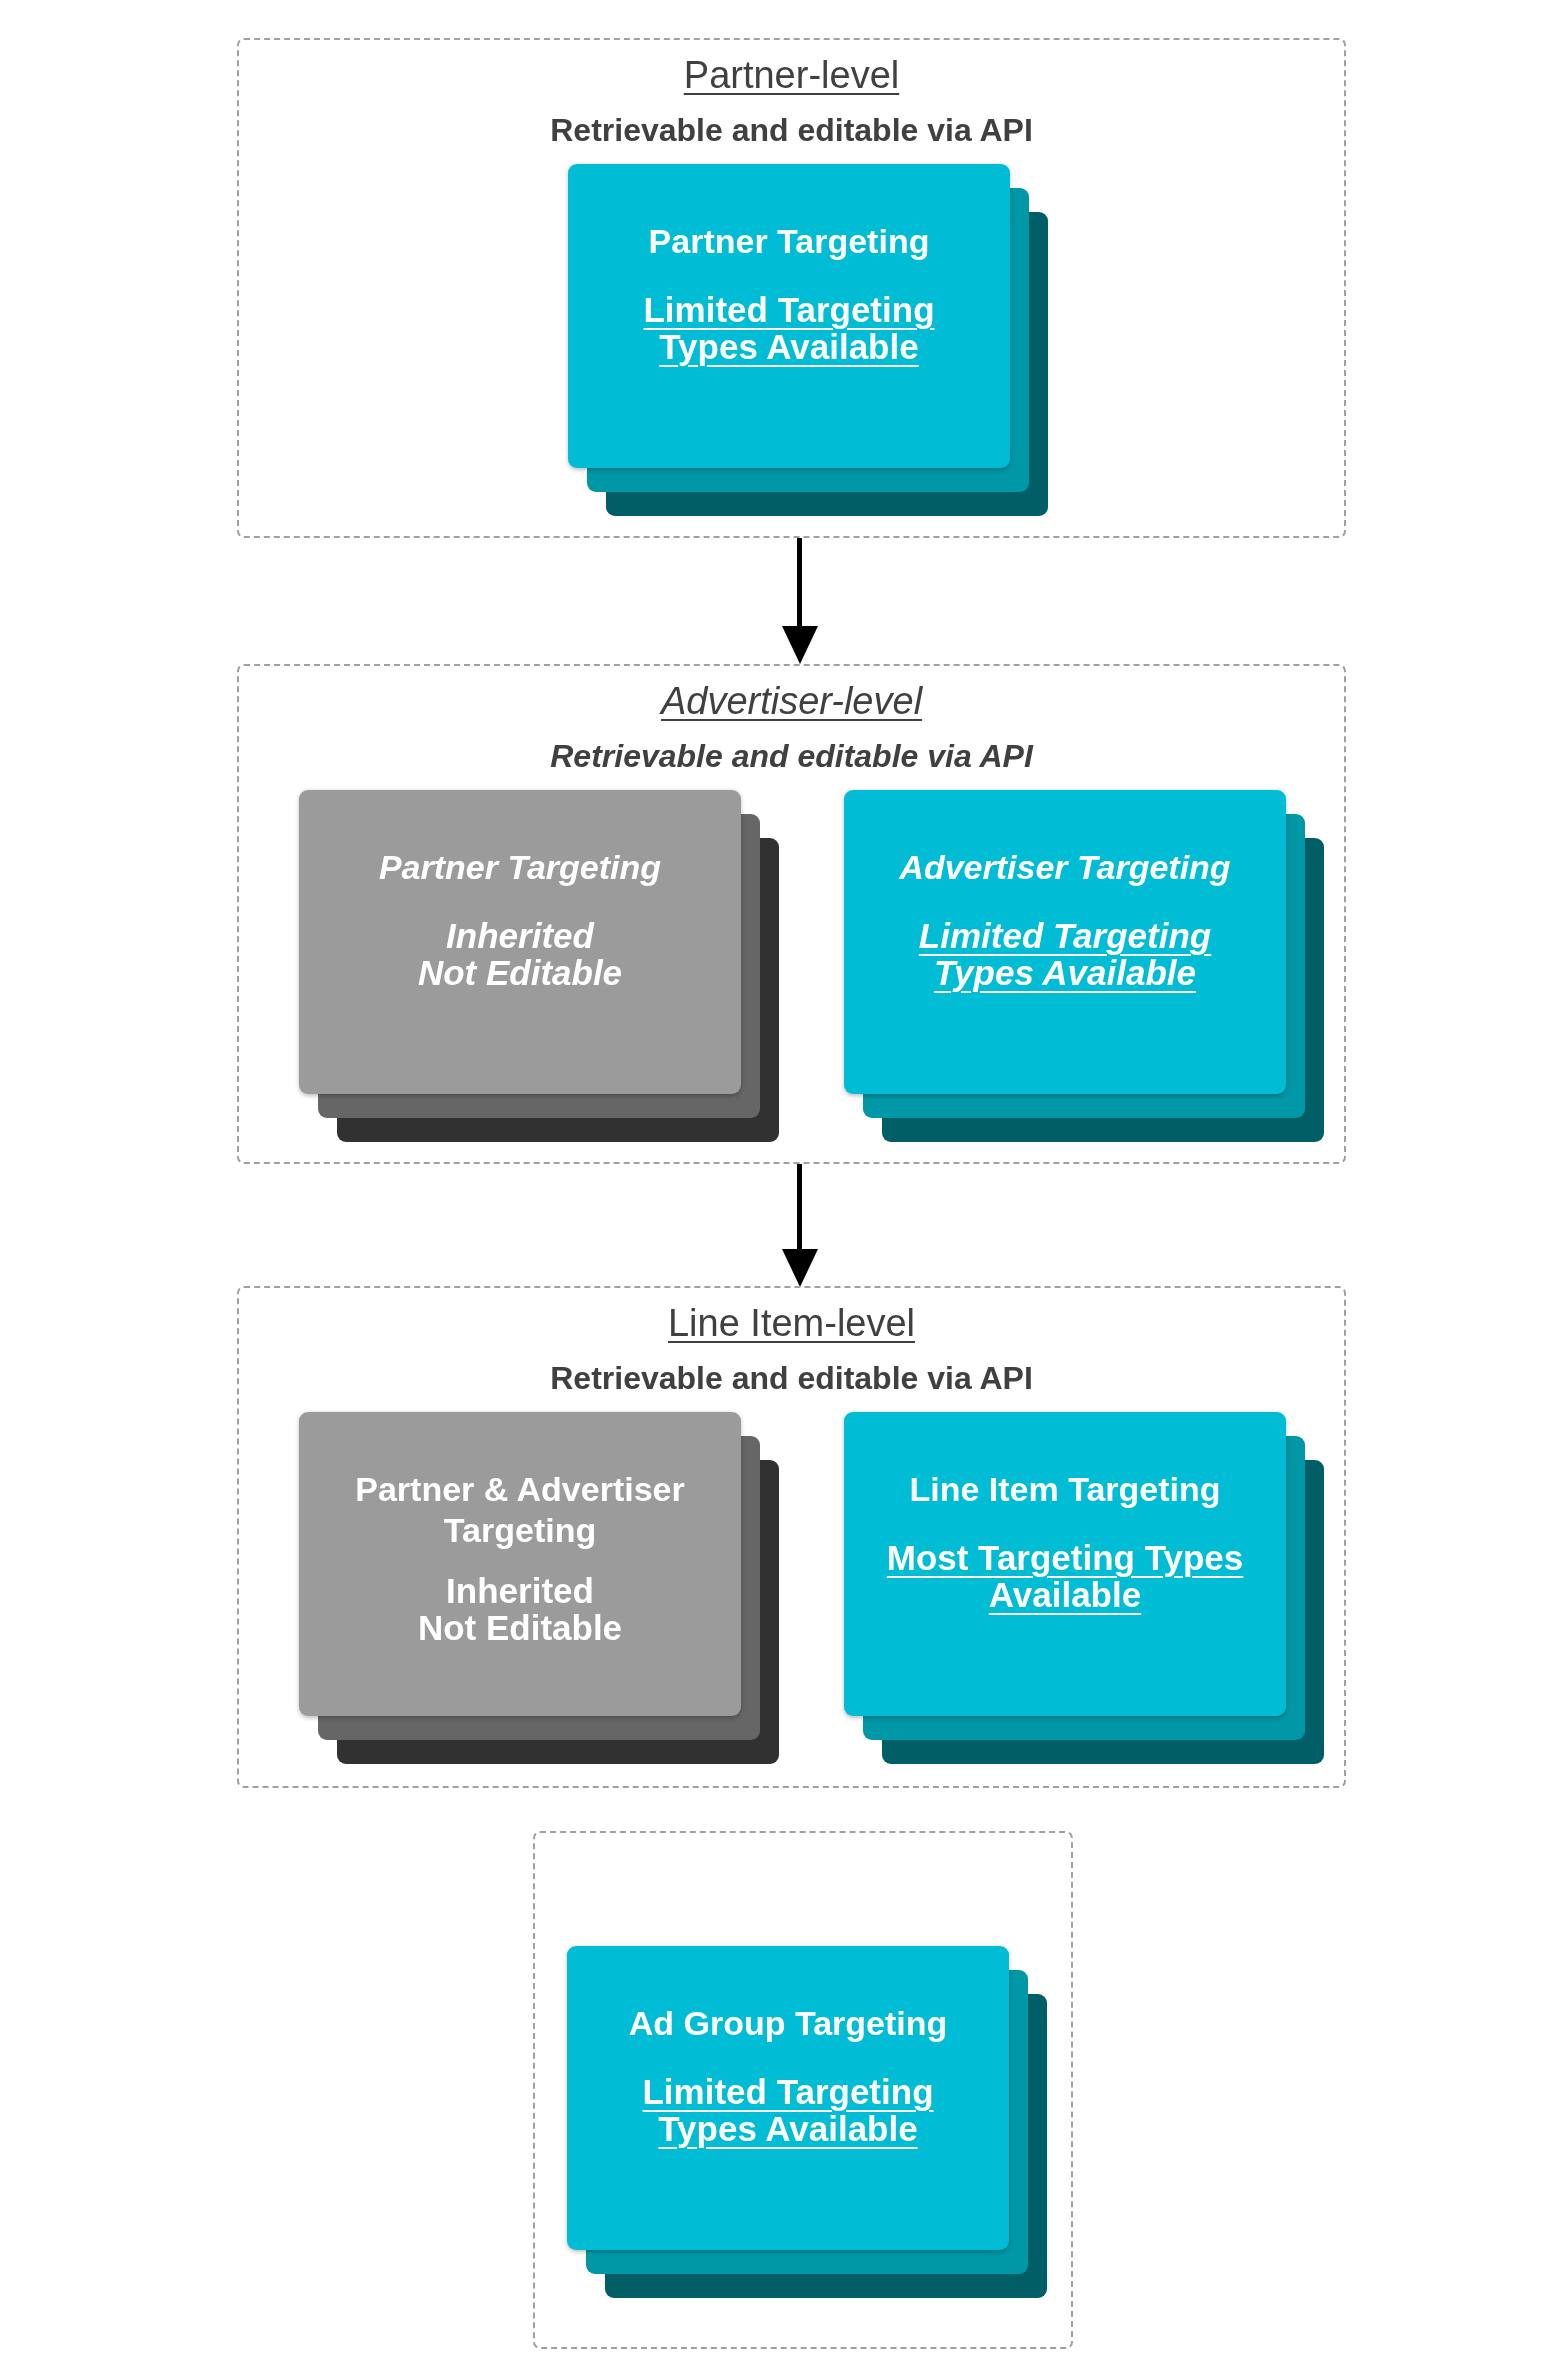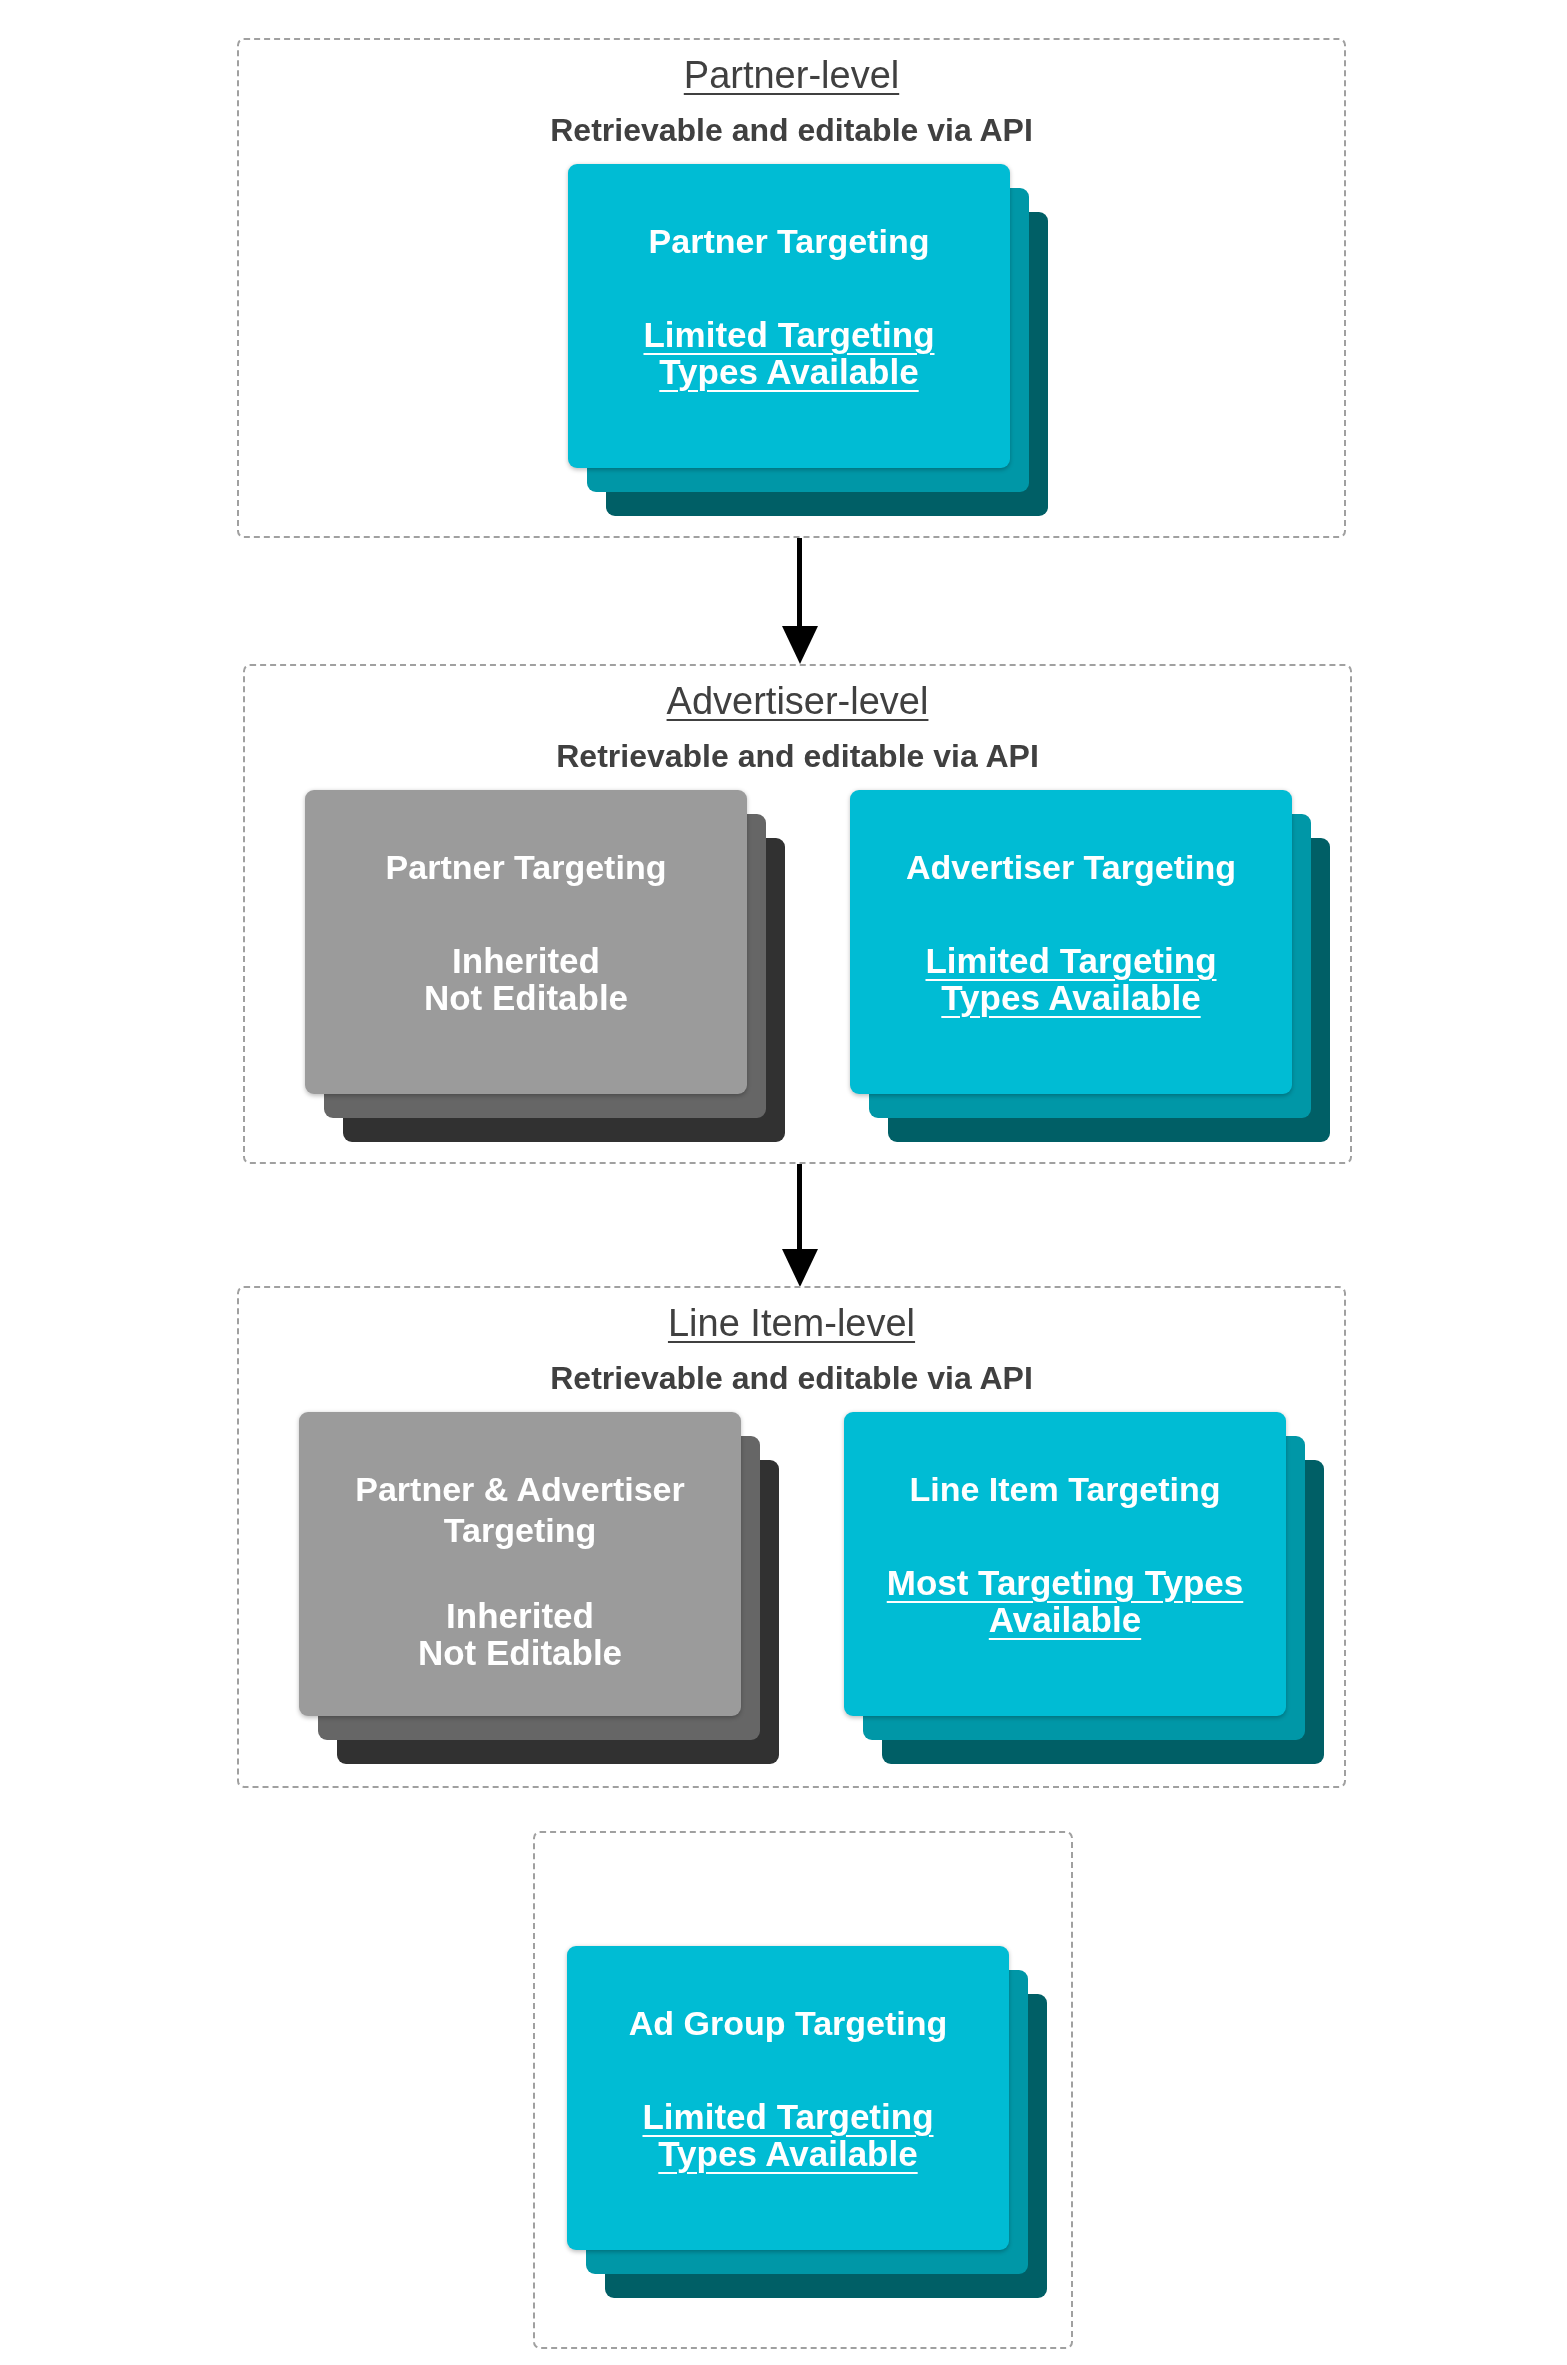--- a/index.html
+++ b/index.html
@@ -12,34 +12,34 @@
   html,body{width:1567px; height:2366px;}
   body{
     position:relative; background:var(--background);
     font-family:"Liberation Sans", sans-serif; overflow:hidden;
   }
   .section{
     position:absolute; border:2.7px dashed var(--dash-border);
     border-radius:7.1px; background:var(--background);
   }
   #section-1{left:237px; top:38px;  width:1109px; height:500px;}
-  #section-2{left:243px; top:664px; width:1109px; height:500px;}
+  #section-2{left:237px; top:664px; width:1109px; height:500px;font-style:italic;}
   #section-3{left:237px; top:1286px;width:1109px; height:502px;}
   #section-4{left:533px; top:1831px;width:540px;  height:518px;}
 
   .sec-header{position:absolute; top:14.3px; left:0; right:0; text-align:center; color:var(--header-text);}
   .sec-title{
     font-size:38px; font-weight:400; line-height:43px;
     text-decoration:underline; text-decoration-thickness:1.8px; text-underline-offset:5.4px;
   }
   .sec-sub{font-size:32px; font-weight:700; line-height:41px; margin-top:13px;}
   .sec-sub.red{color:var(--red-text);}
 
   .stack{position:absolute; width:480px; height:352px;}
-  .layer{position:absolute; width:442px; height:304px; border-radius:9px;gap:25px;}
+  .layer{position:absolute; width:442px; height:304px; border-radius:9px;}
   .layer.l-back{left:38px; top:48px;}
   .layer.l-mid {left:19px; top:24px;}
   .layer.l-front{left:0; top:0; box-shadow:0 1.8px 4.5px rgba(0,0,0,0.25);
     display:flex; flex-direction:column; align-items:center; padding-top:57px;}
   .teal .l-back{background:var(--teal-back);}
   .teal .l-mid{background:var(--teal-mid);}
   .teal .l-front{background:var(--teal-front);}
   .gray .l-back{background:var(--gray-back);}
   .gray .l-mid{background:var(--gray-mid);}
   .gray .l-front{background:var(--gray-front);}

